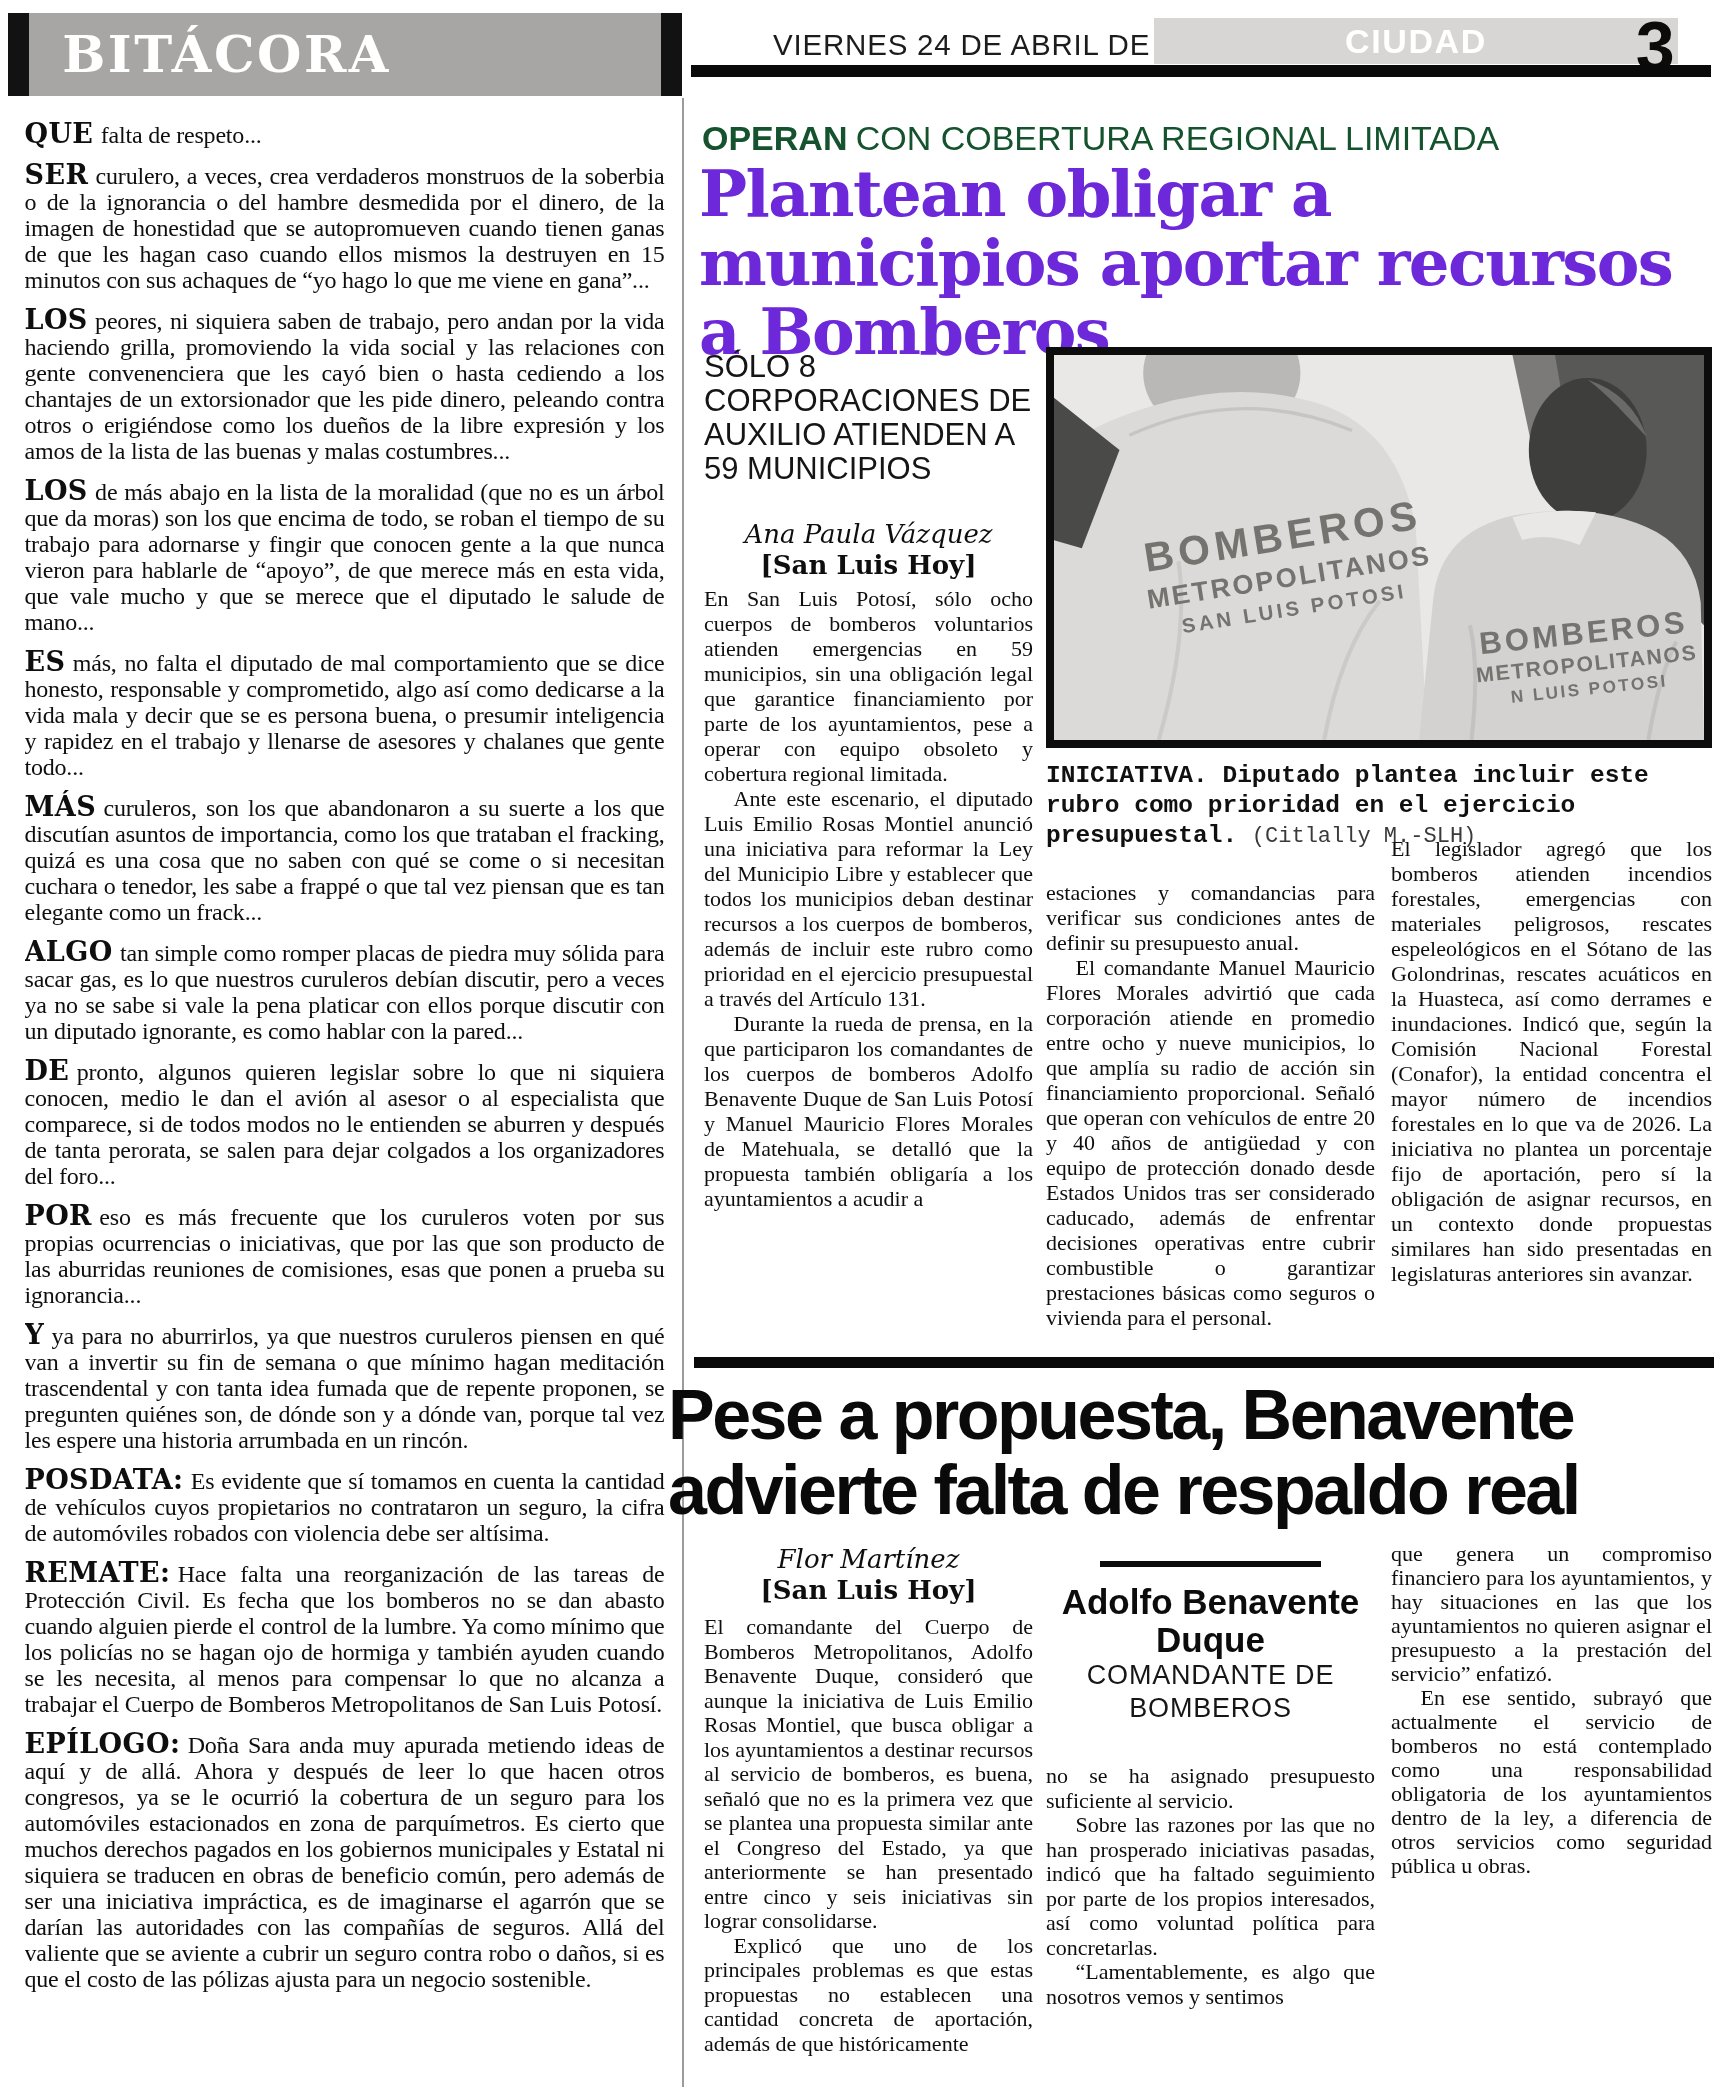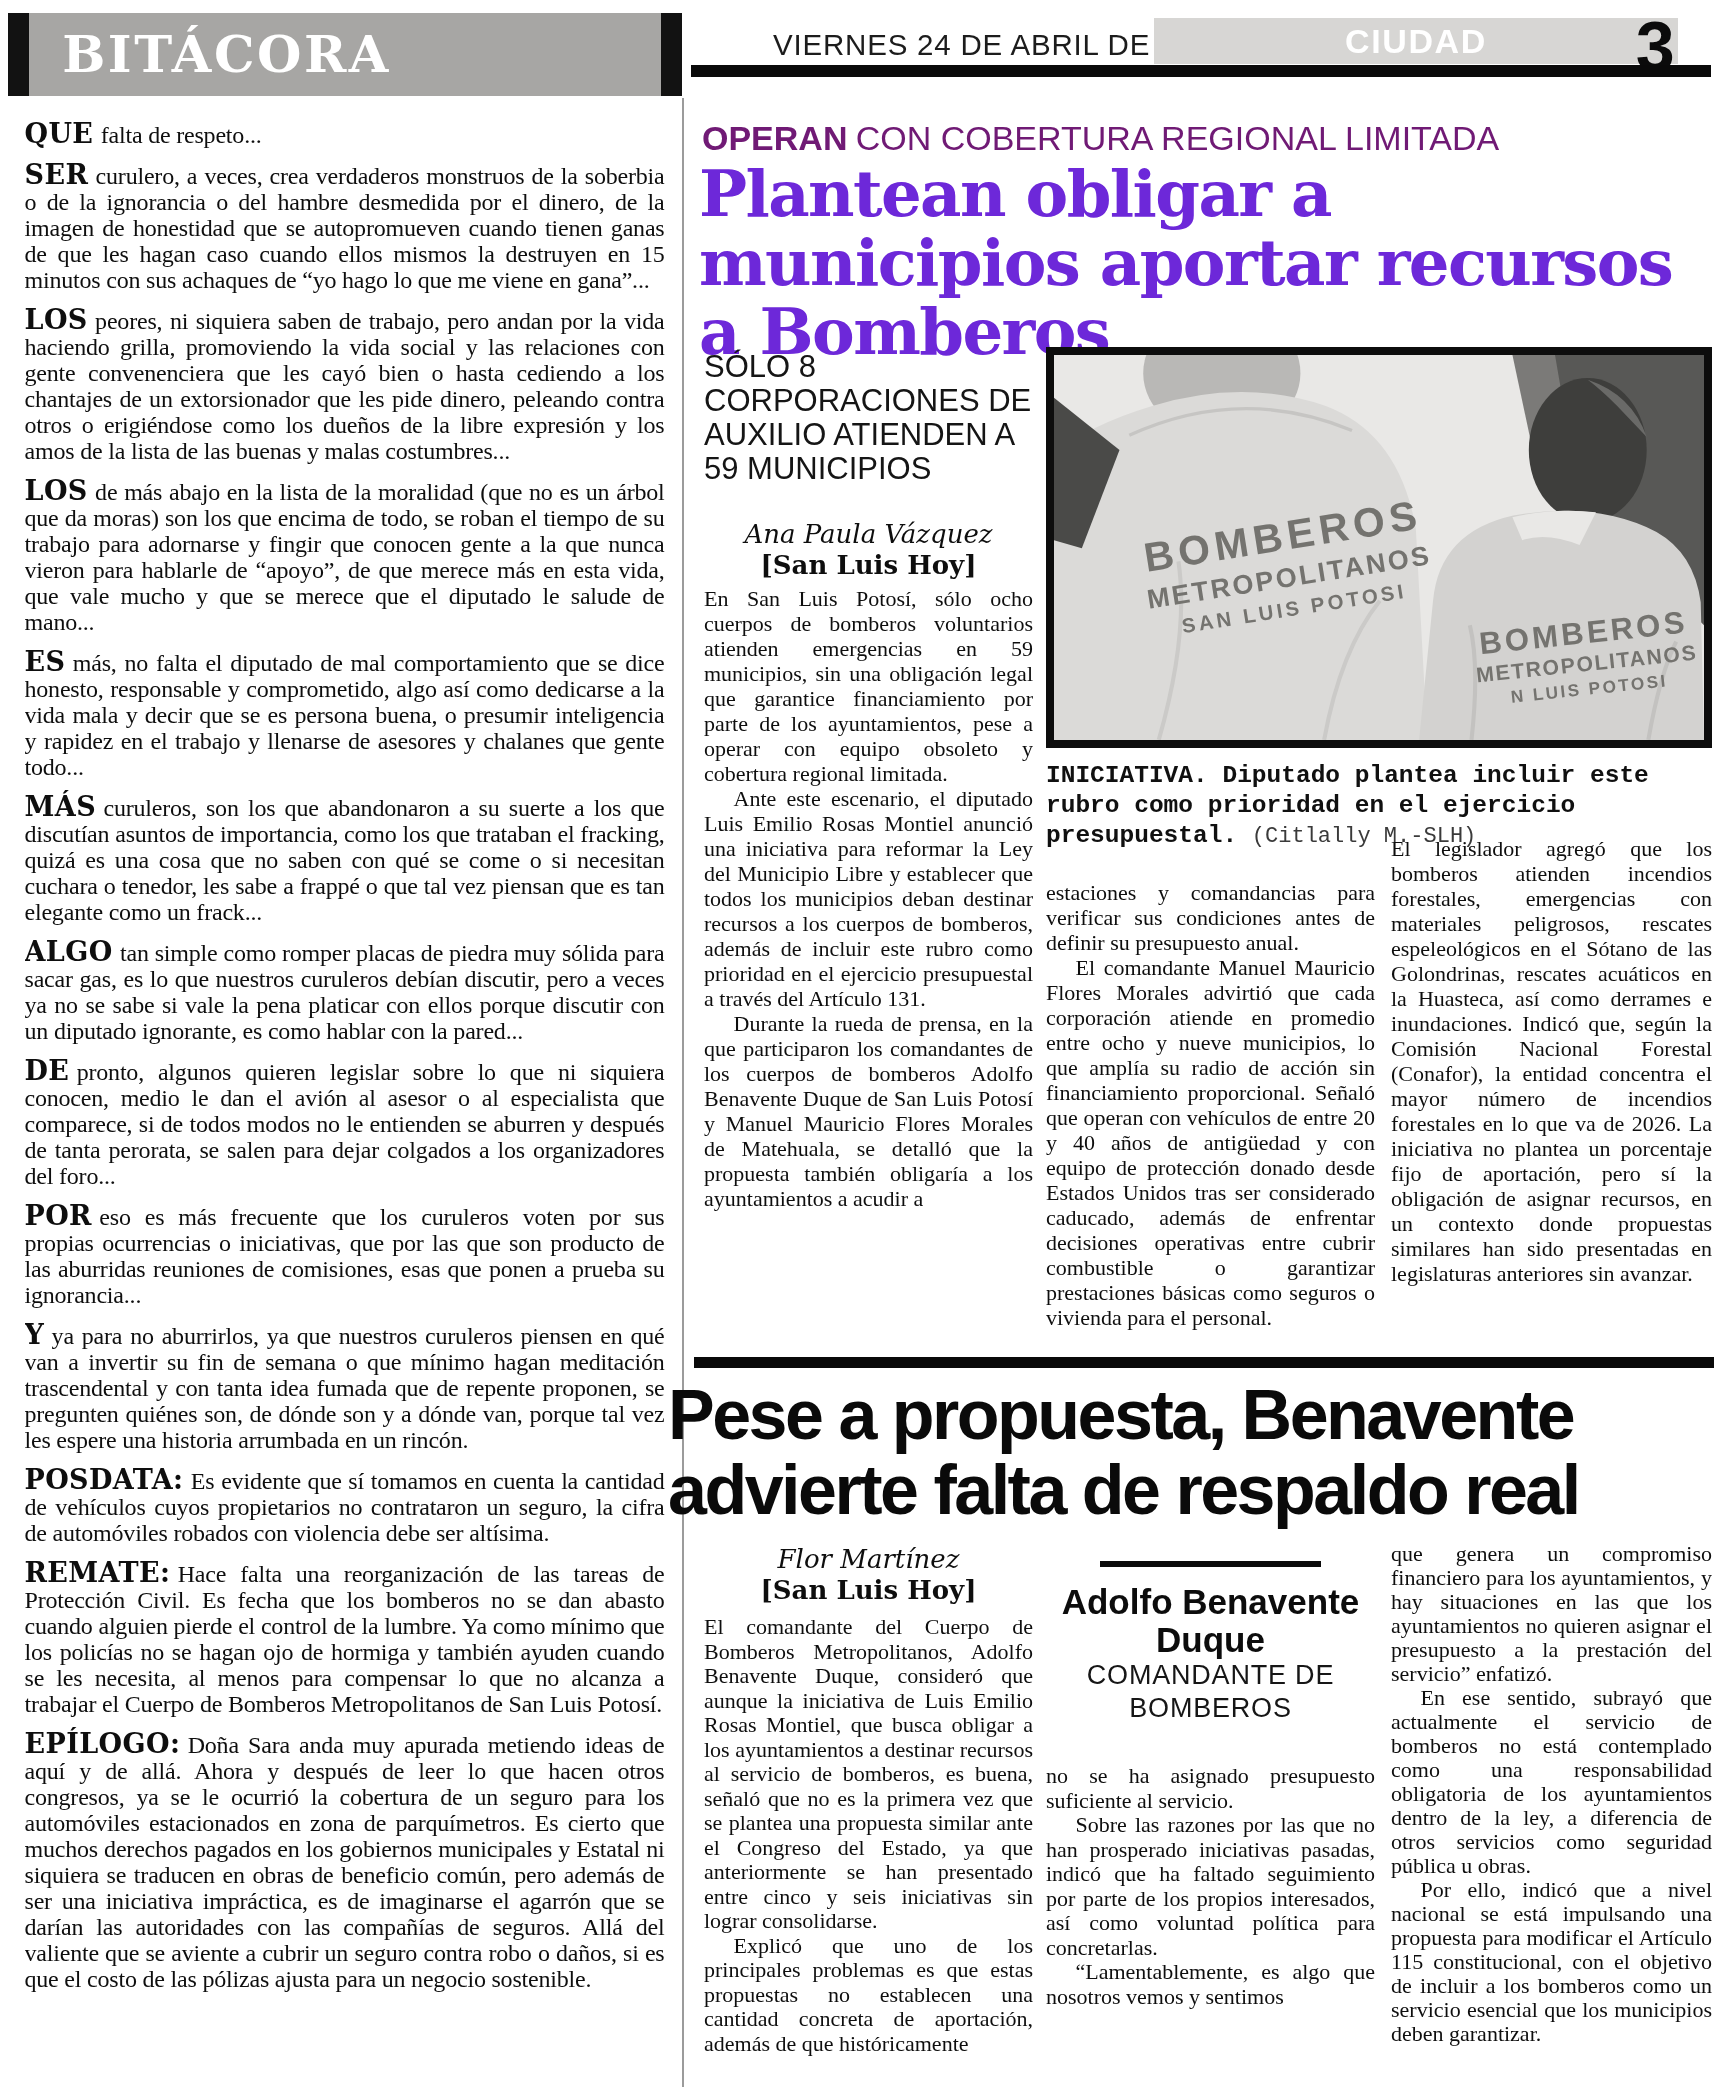--- a/index.html
+++ b/index.html
@@ -19,21 +19,21 @@
   #page-number{position:absolute;right:3.3px;top:-6.5px;font-family:"Liberation Sans",sans-serif;
         font-weight:bold;font-size:70px;line-height:70px;color:#0b0b0b;}
   #top-rule{position:absolute;left:691px;top:65px;width:1020px;height:11.5px;background:#0a0a0a;}
   #col-divider{position:absolute;left:682px;top:98px;width:1.6px;height:1989px;background:#9b9b9b;}
   
   #bitacora-text{position:absolute;left:24.5px;top:121px;width:640px;height:1964px;overflow:hidden;}
   .bit{margin:0 0 14px 0;font-size:24px;line-height:26px;text-align:justify;letter-spacing:-0.2px;}
   .bit b{font-family:"DejaVu Serif",serif;font-weight:bold;font-size:27px;padding-right:7.4px;letter-spacing:0.4px;}
   
   #kicker{position:absolute;left:702px;top:119px;width:1015px;font-family:"Liberation Sans",sans-serif;
-        font-size:34px;color:#701a75;white-space:nowrap;}
+        font-size:34px;color:#14532d;white-space:nowrap;}
   #kicker b{font-weight:bold;padding-right:8.2px;}
   #headline1{position:absolute;left:699px;top:159px;width:1018px;font-family:"DejaVu Serif",serif;
         font-weight:bold;font-size:64px;line-height:69px;letter-spacing:-1.6px;color:#6d28d9;}
   #subhead1{position:absolute;left:704px;top:350px;width:329px;font-family:"Liberation Sans",sans-serif;
         font-size:31px;line-height:34px;color:#151515;}
   .byline{position:absolute;width:329px;text-align:center;}
   #byline1{left:704px;top:520px;}
   #byline2{left:704px;top:1545px;}
   .by-author{font-family:"DejaVu Serif",serif;font-style:italic;font-size:26px;line-height:29.5px;}
   .by-outlet{font-family:"DejaVu Serif",serif;font-weight:bold;font-size:26px;line-height:31px;}
@@ -177,17 +177,16 @@
     <div class="pq-role">COMANDANTE DE BOMBEROS</div>
   </div>
   <div id="a2col2" class="abody">
     <p>no se ha asignado presupuesto suficiente al servicio.</p>
     <p>Sobre las razones por las que no han prosperado iniciativas pasadas, indicó que ha faltado seguimiento por parte de los propios interesados, así como voluntad política para concretarlas.</p>
     <p>“Lamentablemente, es algo que nosotros vemos y sentimos</p>
   </div>
   <div id="a2col3" class="abody">
     <p>que genera un compromiso financiero para los ayuntamientos, y hay situaciones en las que los ayuntamientos no quieren asignar el presupuesto a la prestación del servicio” enfatizó.</p>
     <p>En ese sentido, subrayó que actualmente el servicio de bomberos no está contemplado como una responsabilidad obligatoria de los ayuntamientos dentro de la ley, a diferencia de otros servicios como seguridad pública u obras.</p>
-    <p>Por ello, indicó que a nivel nacional se está impulsando una propuesta para modificar el Artículo 115 constitucional, con el objetivo de incluir a los bomberos como un servicio esencial que los municipios deben garantizar.</p>
   </div>
 
 </div>
 
 
 </body></html>

